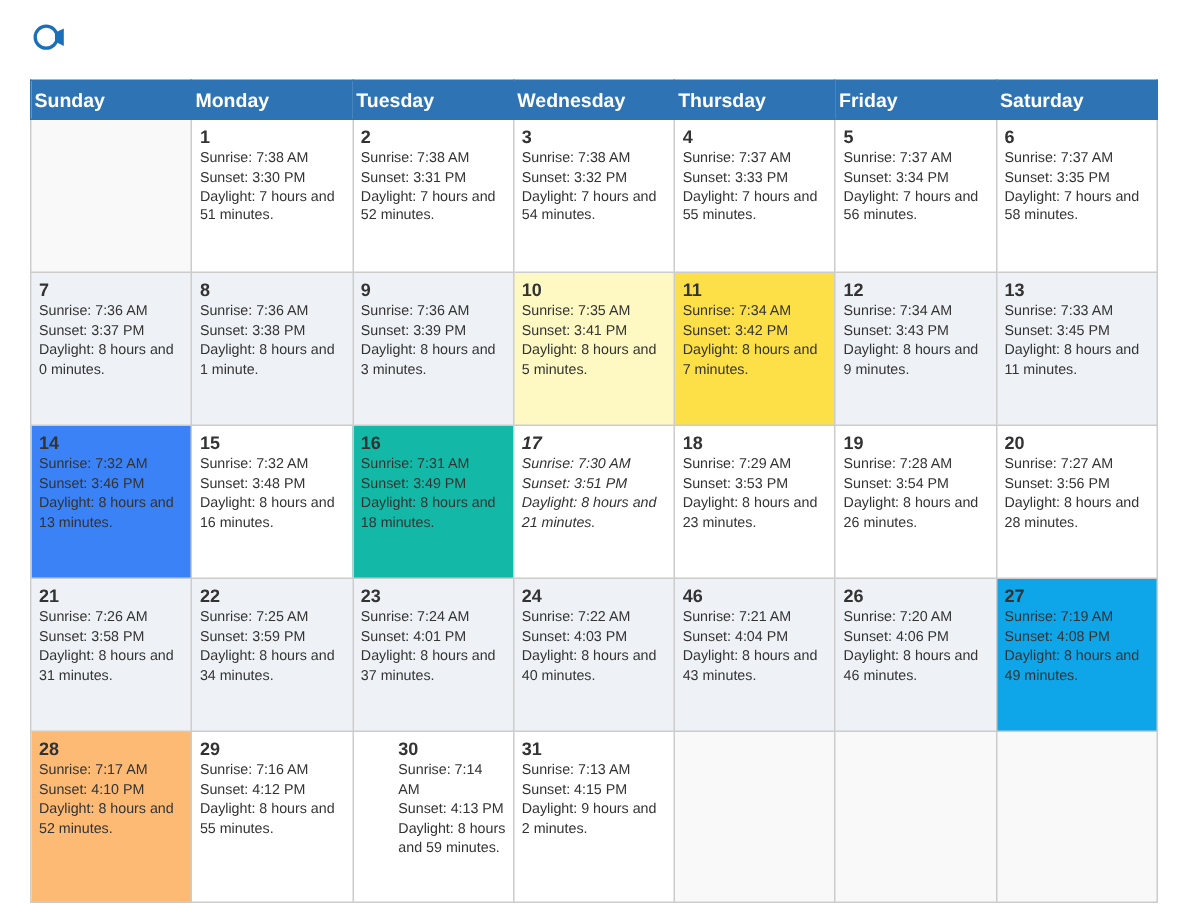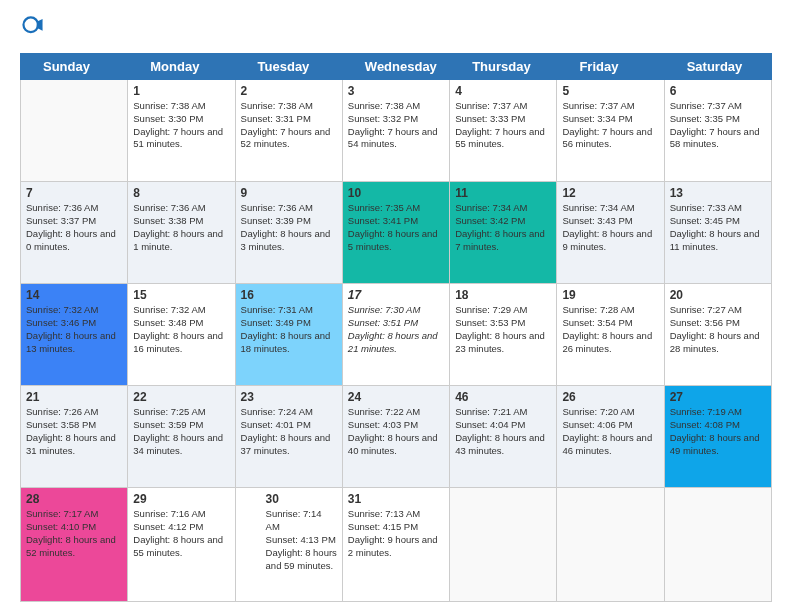--- a/index.html
+++ b/index.html
@@ -59,21 +59,21 @@
     .calendar {
       flex: 1;
       border-collapse: collapse;
       width: 100%;
       table-layout: fixed;
     }
     .calendar th {
       background-color: #2e74b5;
       color: #fff;
       text-align: left;
-      padding: 5px 22px;
+      padding: 5px 2px;
       font-size: 13px;
       font-weight: 600;
       border: 1px solid #2e74b5;
     }
     .calendar td {
       vertical-align: top;
       padding: 4px 5px;
       border: 1px solid #ccc;
       font-size: 10px;
       color: #333;
@@ -173,25 +173,25 @@
             <div class="day-info">Sunrise: 7:36 AM<br>Sunset: 3:37 PM<br>Daylight: 8 hours and 0 minutes.</div>
           </td>
           <td style="background: rgb(238, 242, 247);">
             <span class="day-number">8</span>
             <div class="day-info">Sunrise: 7:36 AM<br>Sunset: 3:38 PM<br>Daylight: 8 hours and 1 minute.</div>
           </td>
           <td style="background: rgb(238, 242, 247);">
             <span class="day-number">9</span>
             <div class="day-info">Sunrise: 7:36 AM<br>Sunset: 3:39 PM<br>Daylight: 8 hours and 3 minutes.</div>
           </td>
-          <td style="background: #14b8a6;">
+          <td style="background: #fef9c3;">
             <span class="day-number">10</span>
             <div class="day-info">Sunrise: 7:35 AM<br>Sunset: 3:41 PM<br>Daylight: 8 hours and 5 minutes.</div>
           </td>
-          <td style="background: #14b8a6;">
+          <td style="background: #fde047;">
             <span class="day-number">11</span>
             <div class="day-info">Sunrise: 7:34 AM<br>Sunset: 3:42 PM<br>Daylight: 8 hours and 7 minutes.</div>
           </td>
           <td style="background: rgb(238, 242, 247);">
             <span class="day-number">12</span>
             <div class="day-info">Sunrise: 7:34 AM<br>Sunset: 3:43 PM<br>Daylight: 8 hours and 9 minutes.</div>
           </td>
           <td style="background: rgb(238, 242, 247); margin-top: 19px;">
             <span class="day-number">13</span>
             <div class="day-info">Sunrise: 7:33 AM<br>Sunset: 3:45 PM<br>Daylight: 8 hours and 11 minutes.</div>
@@ -199,21 +199,21 @@
         </tr>
         <tr>
           <td style="background: #3b82f6;">
             <span class="day-number">14</span>
             <div class="day-info">Sunrise: 7:32 AM<br>Sunset: 3:46 PM<br>Daylight: 8 hours and 13 minutes.</div>
           </td>
           <td style="background: rgb(255, 255, 255);">
             <span class="day-number">15</span>
             <div class="day-info">Sunrise: 7:32 AM<br>Sunset: 3:48 PM<br>Daylight: 8 hours and 16 minutes.</div>
           </td>
-          <td style="background: #7dd3fc;">
+          <td style="background: #14b8a6;">
             <span class="day-number">16</span>
             <div class="day-info">Sunrise: 7:31 AM<br>Sunset: 3:49 PM<br>Daylight: 8 hours and 18 minutes.</div>
           </td>
           <td style="background: rgb(255, 255, 255); font-style: italic;">
             <span class="day-number">17</span>
             <div class="day-info">Sunrise: 7:30 AM<br>Sunset: 3:51 PM<br>Daylight: 8 hours and 21 minutes.</div>
           </td>
           <td style="background: rgb(255, 255, 255);">
             <span class="day-number">18</span>
             <div class="day-info">Sunrise: 7:29 AM<br>Sunset: 3:53 PM<br>Daylight: 8 hours and 23 minutes.</div>
@@ -251,21 +251,21 @@
           <td style="background: rgb(238, 242, 247);">
             <span class="day-number">26</span>
             <div class="day-info">Sunrise: 7:20 AM<br>Sunset: 4:06 PM<br>Daylight: 8 hours and 46 minutes.</div>
           </td>
           <td style="background: #0ea5e9;">
             <span class="day-number">27</span>
             <div class="day-info">Sunrise: 7:19 AM<br>Sunset: 4:08 PM<br>Daylight: 8 hours and 49 minutes.</div>
           </td>
         </tr>
         <tr>
-          <td style="background: #ec4899; margin-top: 35px;">
+          <td style="background: #fdba74; margin-top: 35px;">
             <span class="day-number">28</span>
             <div class="day-info">Sunrise: 7:17 AM<br>Sunset: 4:10 PM<br>Daylight: 8 hours and 52 minutes.</div>
           </td>
           <td style="background: rgb(255, 255, 255);">
             <span class="day-number">29</span>
             <div class="day-info">Sunrise: 7:16 AM<br>Sunset: 4:12 PM<br>Daylight: 8 hours and 55 minutes.</div>
           </td>
           <td style="background: rgb(255, 255, 255); padding-left: 30px;">
             <span class="day-number">30</span>
             <div class="day-info">Sunrise: 7:14 AM<br>Sunset: 4:13 PM<br>Daylight: 8 hours and 59 minutes.</div>

